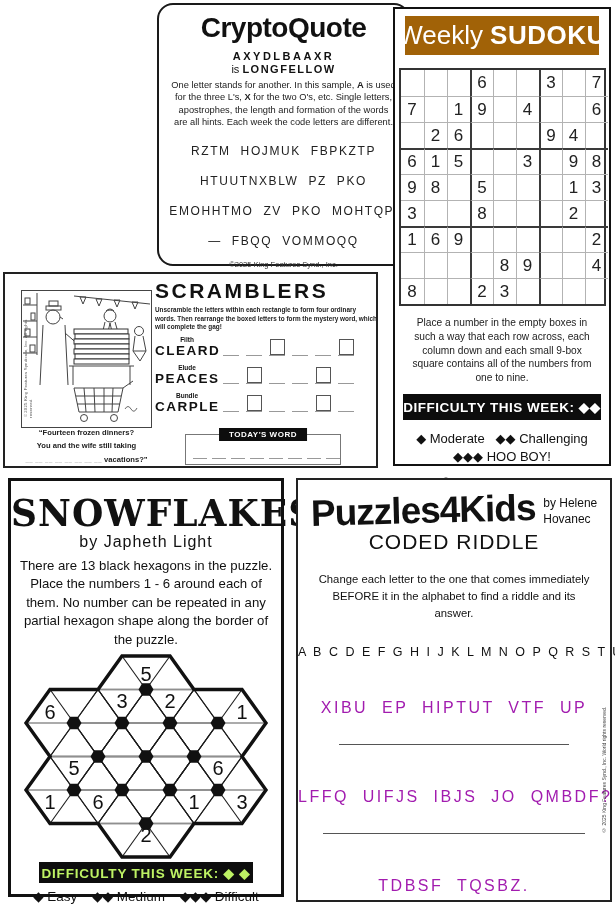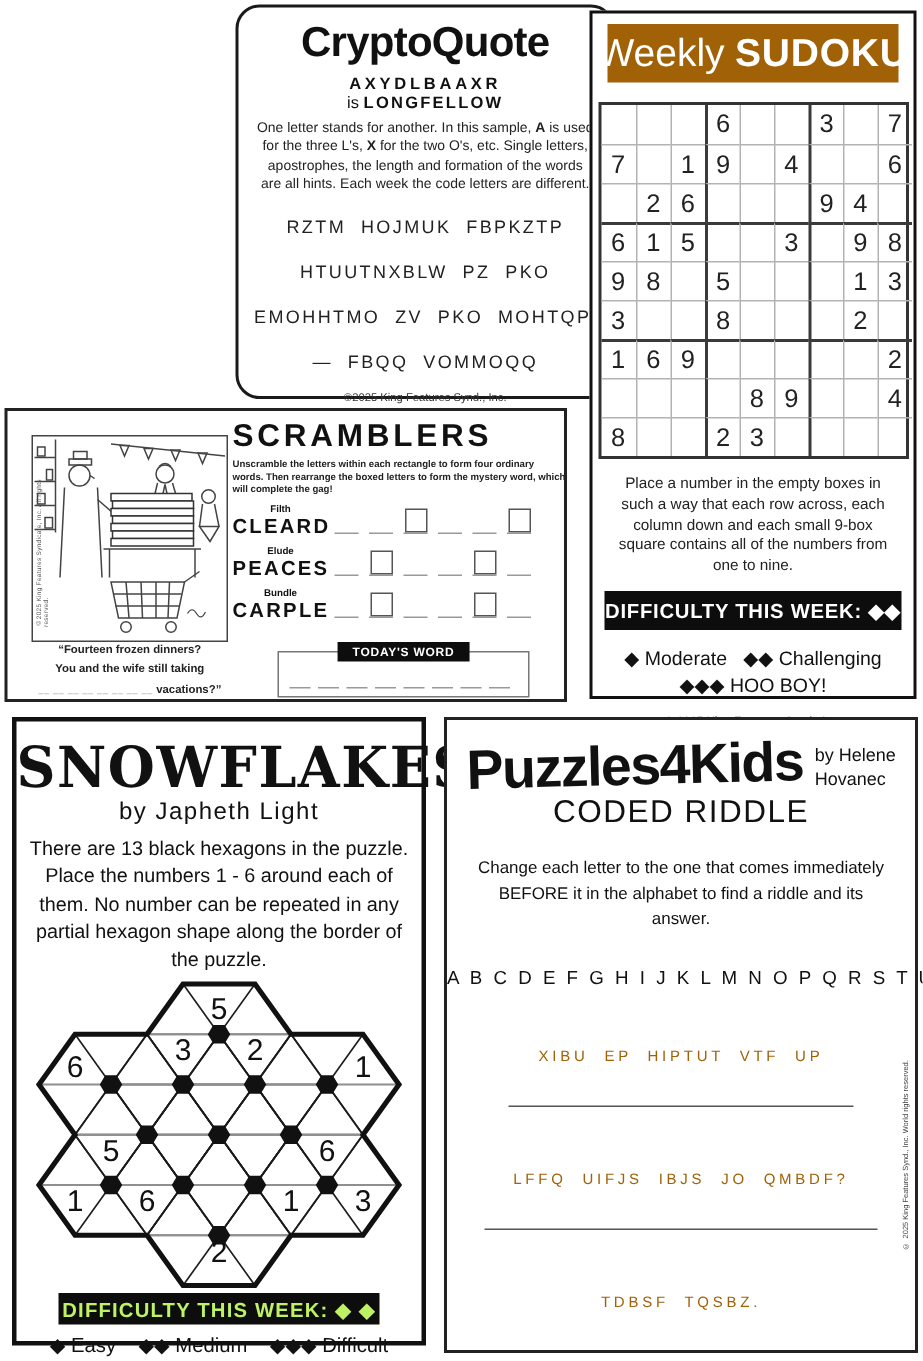--- a/index.html
+++ b/index.html
@@ -51,21 +51,21 @@
   .sc-title { font-size:21px; font-weight:bold; letter-spacing:2.5px; }
   .sc-instr { font-size:6.4px; font-weight:bold; line-height:1.35; margin-top:3px; color:#222; }
   .sc-row { display:flex; align-items:center; margin-top:3px; height:25px; }
   .sc-wordwrap { width:64px; text-align:center; }
   .sc-clue { font-size:6.5px; font-weight:bold; }
   .sc-word { font-size:13.5px; font-weight:bold; letter-spacing:1.5px; }
   .sc-slots { display:flex; gap:7px; margin-left:4px; padding-bottom:1px; }
   .sc-slot { width:16px; height:18px; position:relative; border-bottom:1.6px solid #999; }
   .sc-slot.boxed::after { content:''; position:absolute; left:1px; bottom:0;
                           width:13px; height:14px; border:1.6px solid #555; background:#fff; }
-  .sc-todaybox { position:absolute; left:180px; top:160px; width:168px; height:31px;
+  .sc-todaybox { position:absolute; left:180px; top:160px; width:156px; height:31px;
                  border:1.6px solid #777; }
   .sc-todaylabel { position:absolute; left:50%; top:-7px; transform:translateX(-50%);
                    background:#0d0d0d; color:#fff; font-size:8px; font-weight:bold;
                    padding:2px 10px; letter-spacing:0.5px; white-space:nowrap; }
   .sc-todayblanks { position:absolute; left:7px; bottom:5px; display:flex; gap:5px; }
   .sc-todayblanks span { width:14px; border-bottom:1.5px solid #999; height:8px; }
 
   
   #snowflakes { left:8px; top:478px; width:276px; height:419px; border:3.5px solid #111; text-align:center; }
   .sf-title { font-size:36px; font-weight:bold; margin-top:10px; letter-spacing:1px;
@@ -80,21 +80,21 @@
 
   
   #p4k { left:296px; top:478px; width:316px; height:424px; border:2px solid #222; text-align:center; }
   .pk-header { display:flex; justify-content:center; align-items:flex-start; margin-top:10px; gap:8px; }
   .pk-title { font-size:37px; font-weight:bold; letter-spacing:-1px; transform:rotate(-1.5deg); }
   .pk-byline { text-align:left; font-size:12px; line-height:1.3; margin-top:6px; }
   .pk-sub { font-size:21px; letter-spacing:1px; margin-top:-2px; }
   .pk-instr { font-size:11.3px; line-height:1.5; margin:17px 20px 0; }
   .pk-intro { font-size:11.3px; margin-top:20px; }
   .pk-alpha { font-size:12.5px; letter-spacing:2px; margin-top:23px; white-space:pre; }
-  .pk-coded { font-size:10px; letter-spacing:2.5px; margin-top:40px; white-space:pre; color:#a16207; }
+  .pk-coded { font-size:16px; letter-spacing:2.5px; margin-top:40px; white-space:pre; color:#a21caf; }
   .pk-rule { border:none; border-top:1.4px solid #555; margin:27px auto 0; }
   .pk-vcopy { position:absolute; right:3px; top:140px; height:300px; writing-mode:vertical-rl;
               transform:rotate(180deg); font-size:5px; color:#444; }
 </style>
 </head>
 <body>
 
 <div class="panel" id="crypto">
   <div class="cq-title">CryptoQuote</div>
   <div class="cq-code">AXYDLBAAXR</div>

